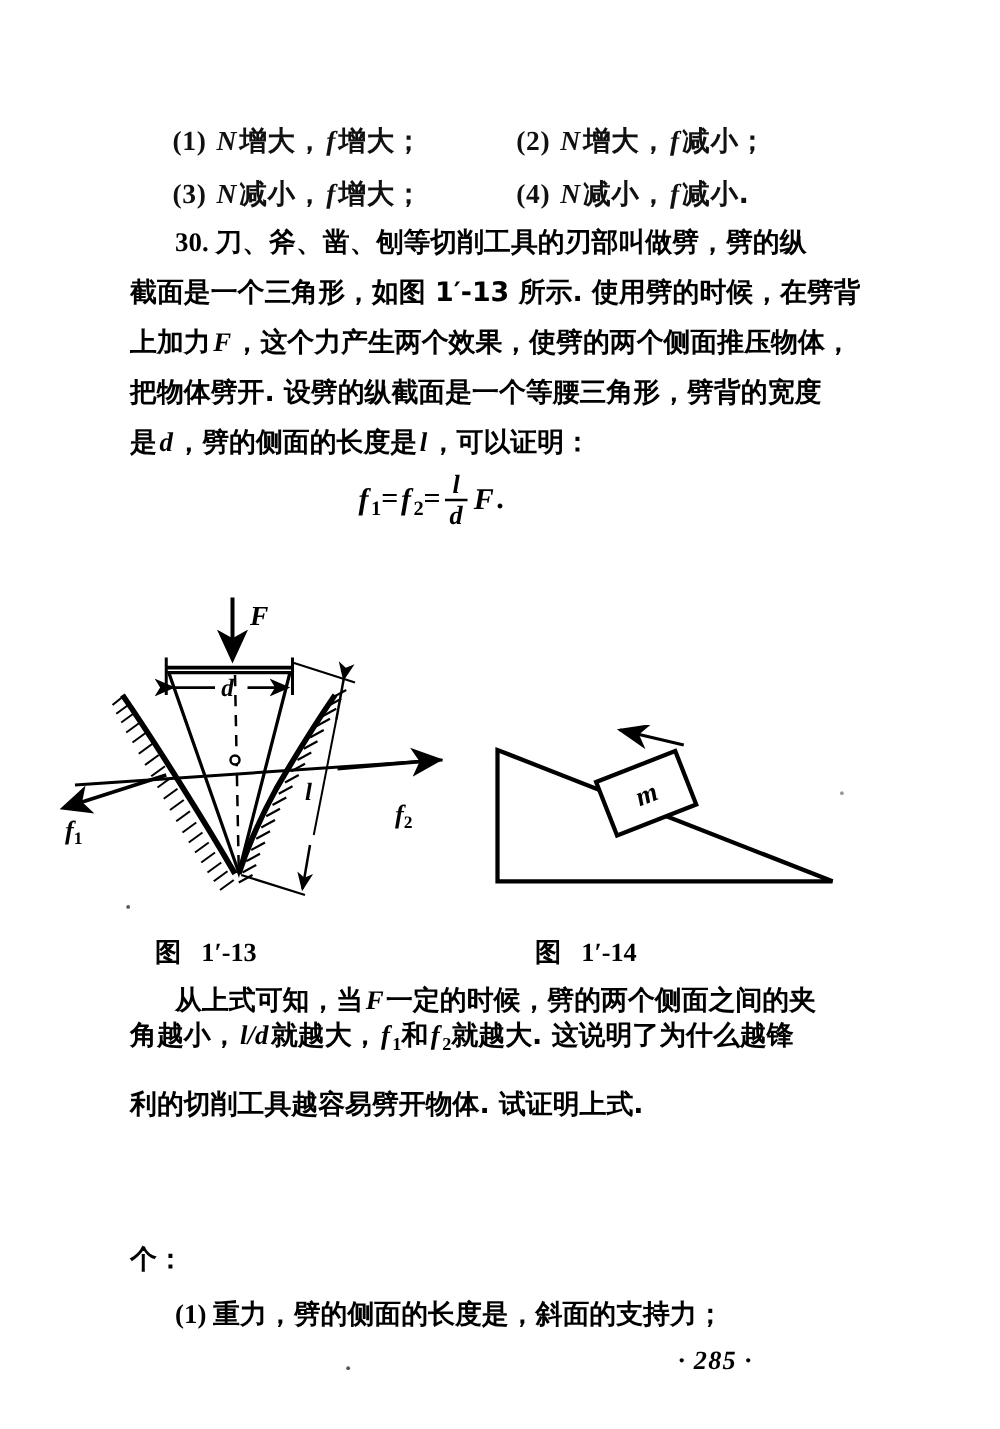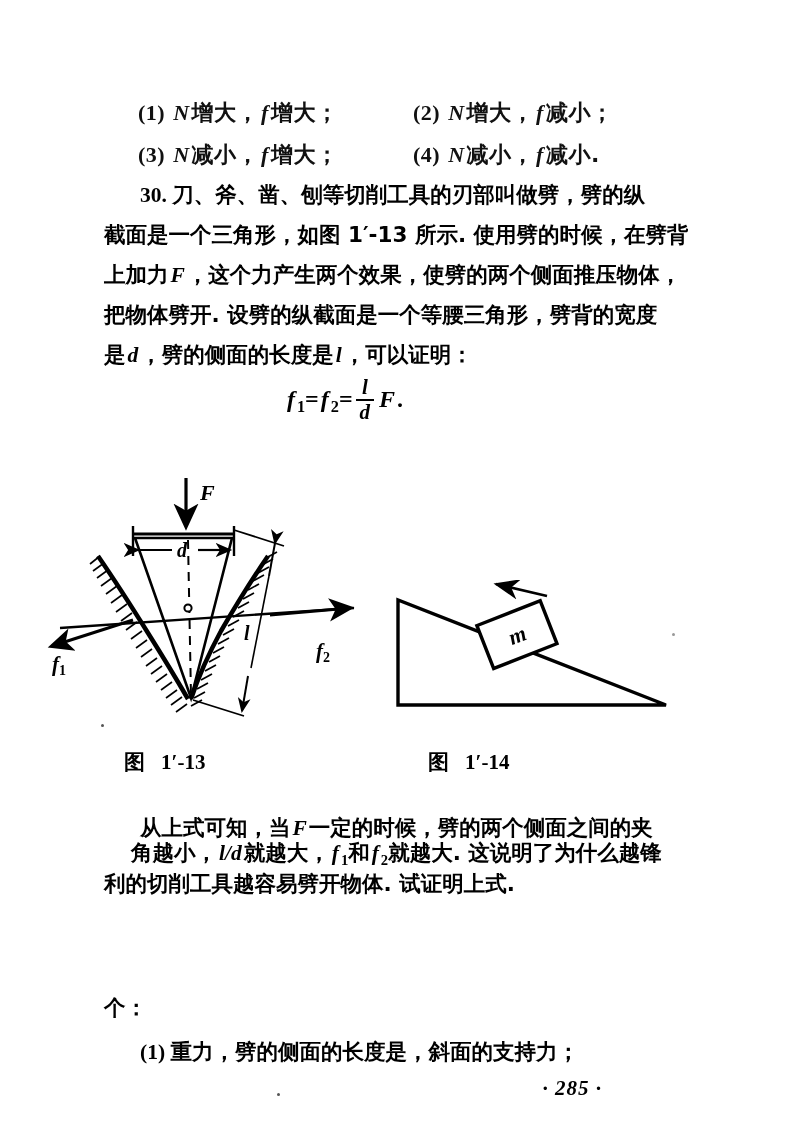--- a/index.html
+++ b/index.html
@@ -290,25 +290,25 @@
   <div class="tiny-dot" style="left:672px; top:633px; background:#999;"></div>
 
   <div class="fig-caption" style="left:124px; top:748px;">
     <span class="cjk">图</span><span class="gap"></span><span class="num">1′-13</span>
   </div>
 
   <div class="fig-caption" style="left:428px; top:748px;">
     <span class="cjk">图</span><span class="gap"></span><span class="num">1′-14</span>
   </div>
 
-  <div class="para-line indent" style="top:817px;">
+  <div class="para-line indent" style="top:790px;">
     <span class="cjk">从上式可知，当</span><span class="mathvar">F</span><span class="cjk">一定的时候，劈的两个侧面之间的夹</span>
   </div>
 
-  <div class="para-line" style="top:842px;margin-left:27px;">
+  <div class="para-line" style="top:818px;">
     <span class="cjk">角越小，</span><span class="mathvar">l/d</span><span class="cjk">就越大，</span><span class="mathvar">f</span><span class="sub">1</span><span class="cjk">和</span><span class="mathvar">f</span><span class="sub">2</span><span class="cjk">就越大. 这说明了为什么越锋</span>
   </div>
 
   <div class="para-line" style="top:873px;">
     <span class="cjk">利的切削工具越容易劈开物体. 试证明上式.</span>
   </div>
 
 
 
   <div class="para-line" style="top:997px;">

